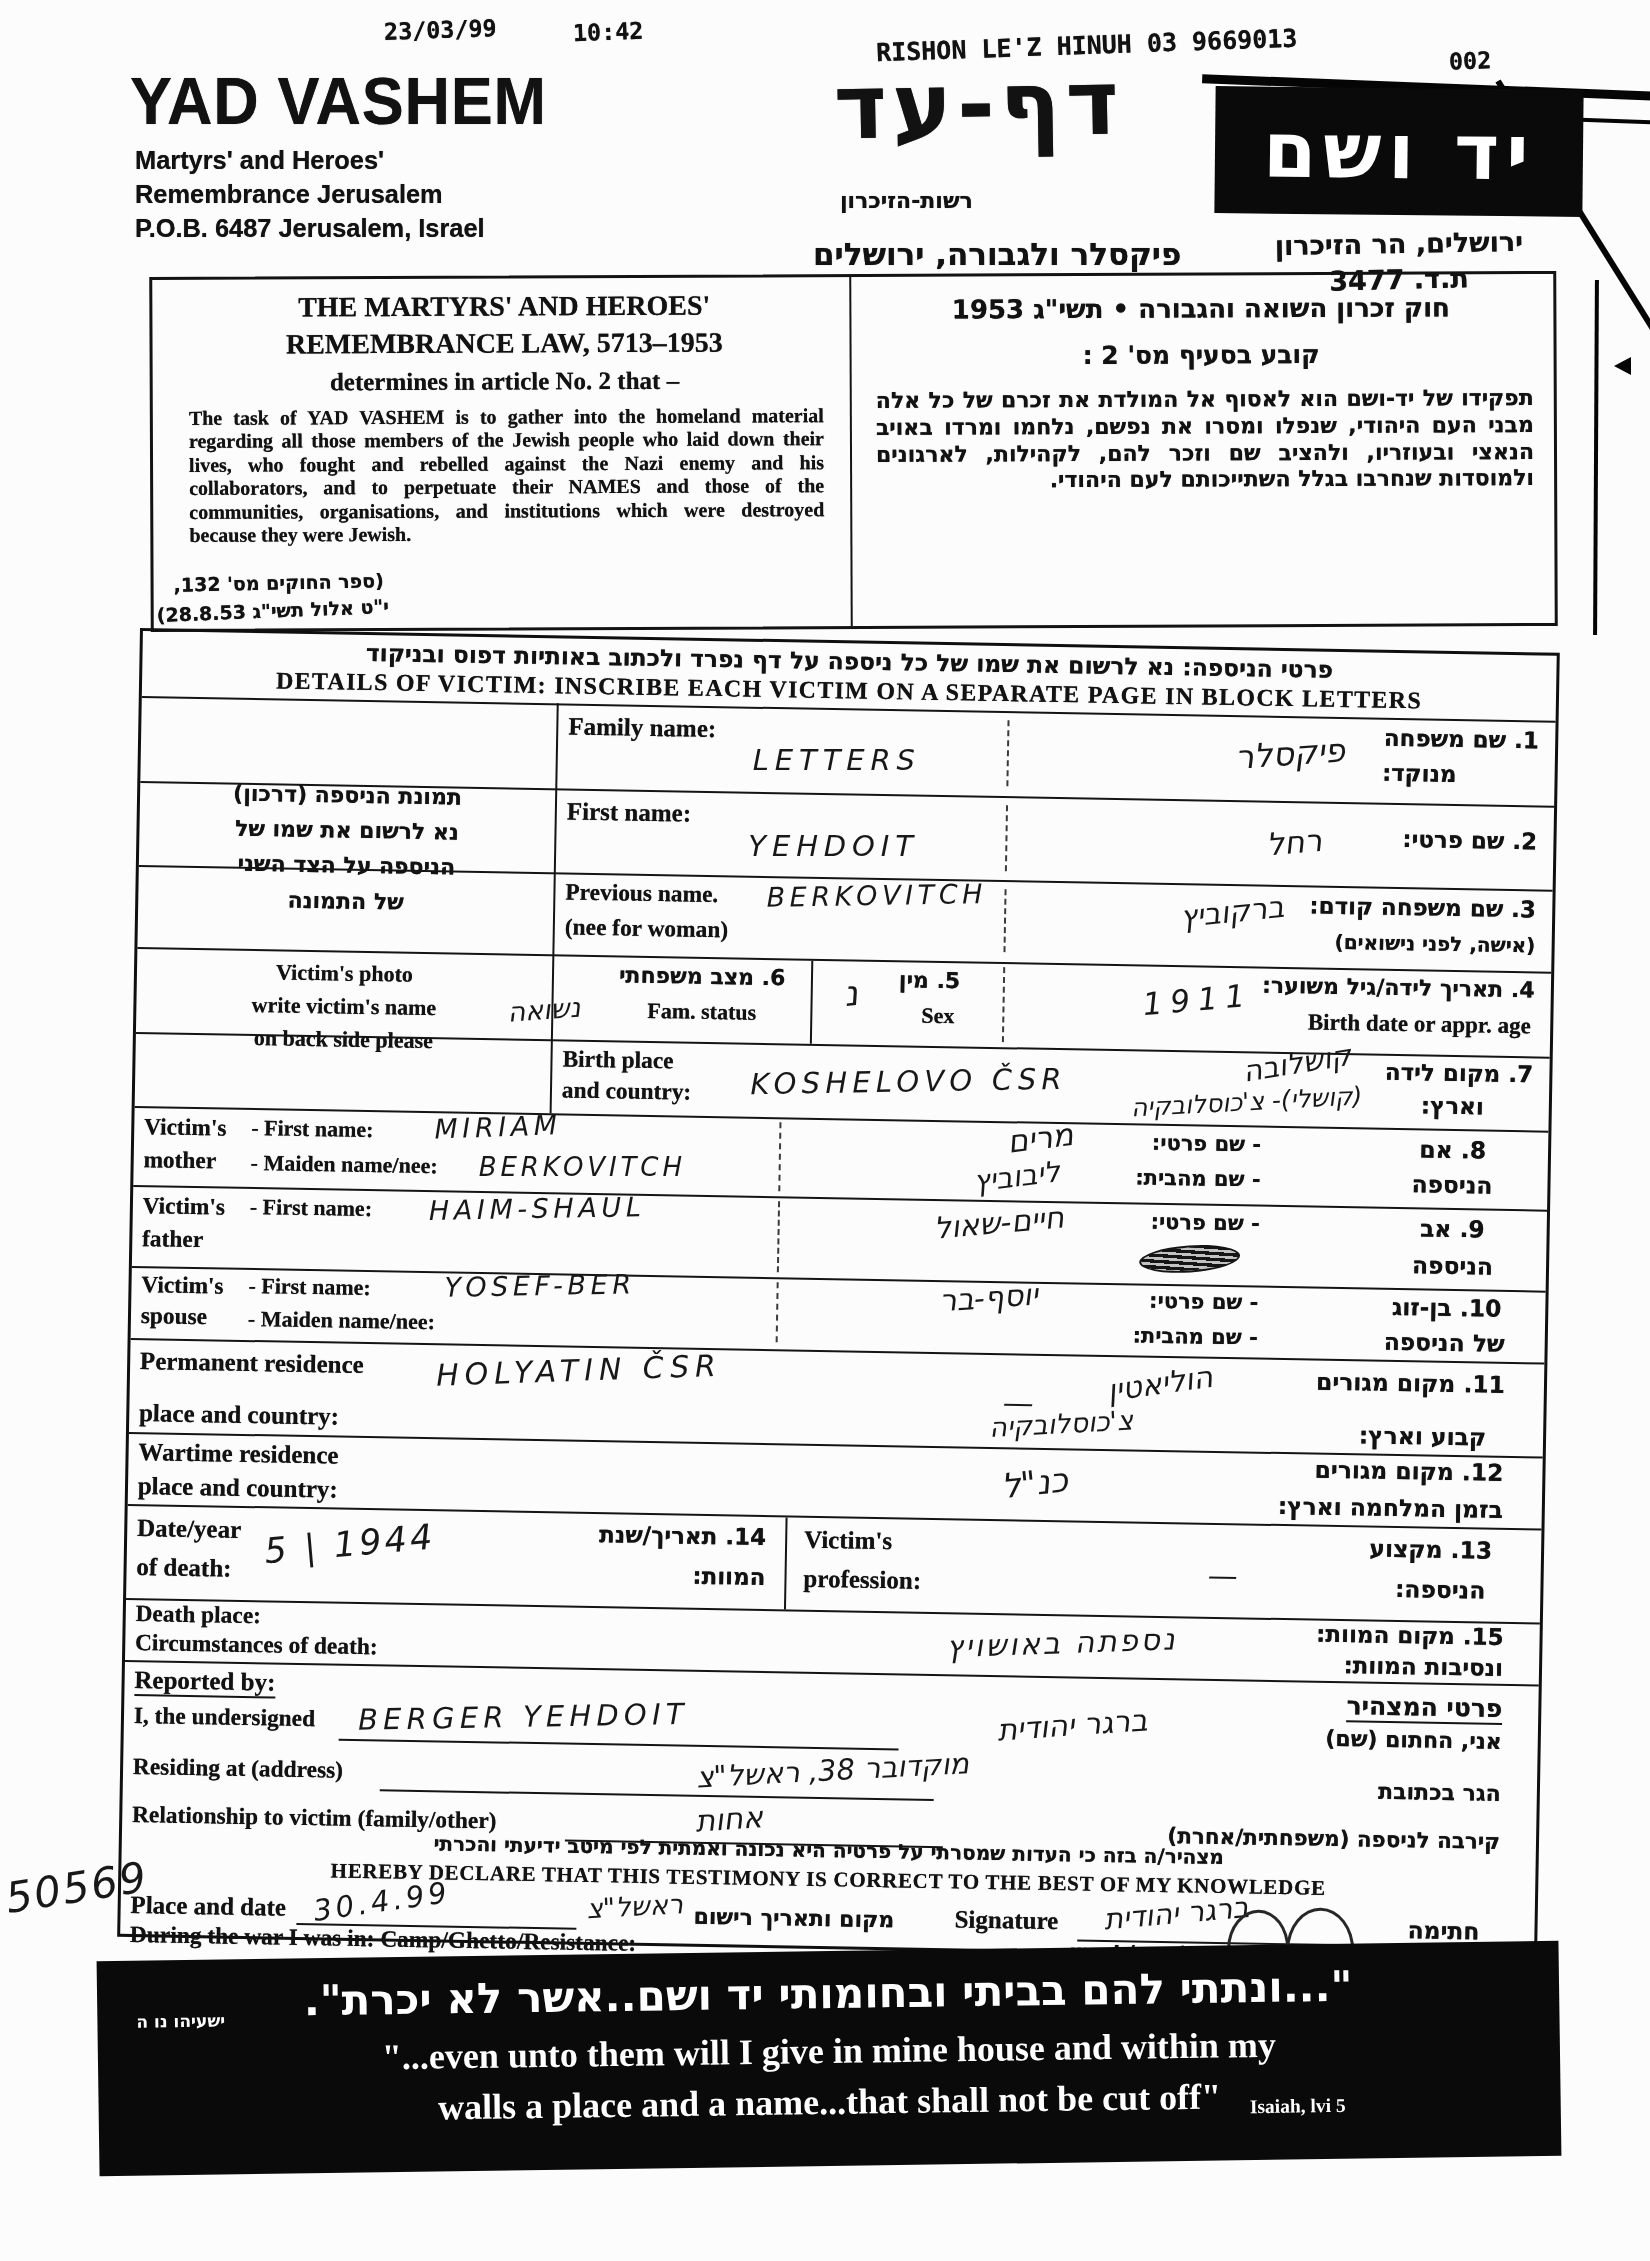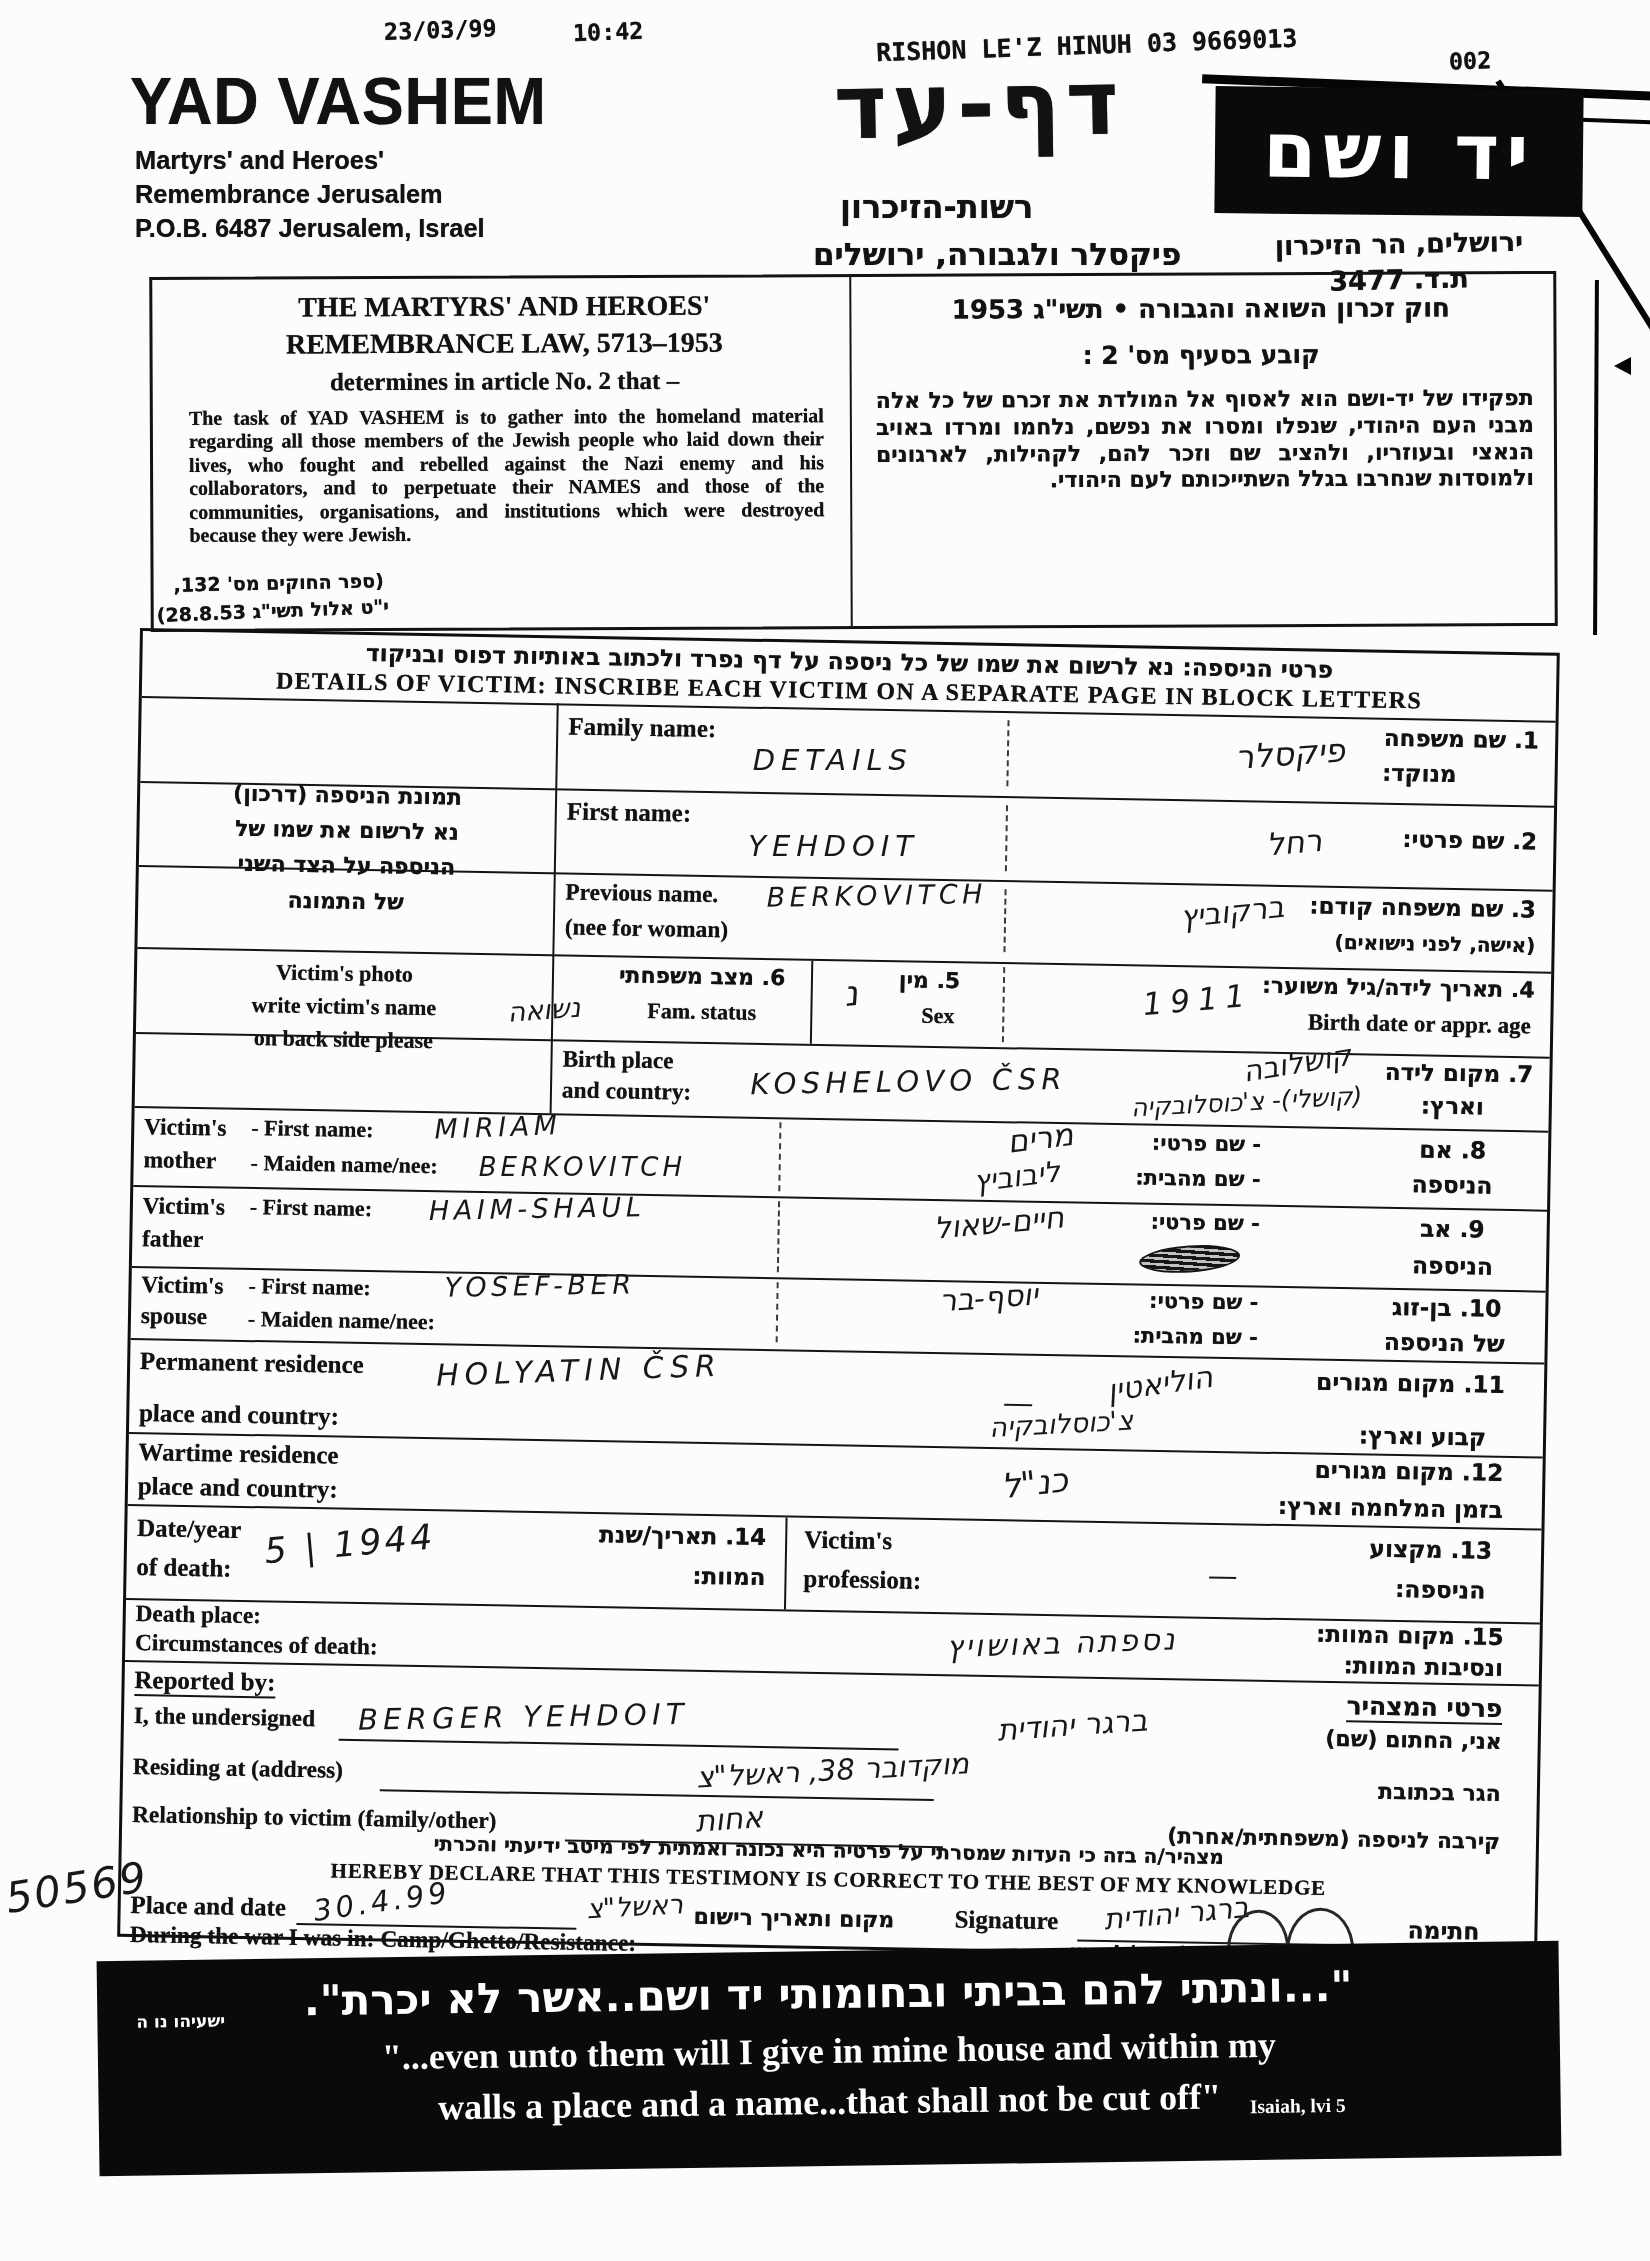--- a/index.html
+++ b/index.html
@@ -37,21 +37,21 @@
 
 <div>
   <div class="abs sans nw" style="left:130px;top:65px;font-size:63px;letter-spacing:0.7px;transform:scaleY(1.05)">YAD VASHEM</div>
   <div class="abs sans nw" style="left:135px;top:146px;font-size:25.4px">Martyrs' and Heroes'</div>
   <div class="abs sans nw" style="left:135px;top:180px;font-size:25.4px">Remembrance Jerusalem</div>
   <div class="abs sans nw" style="left:135px;top:214px;font-size:25.4px">P.O.B. 6487 Jerusalem, Israel</div>
 </div>
 
 <div>
   <div class="abs heb nw" style="left:834px;top:52px;font-size:90px;letter-spacing:5.2px;transform:rotate(-1deg)">דף-עד</div>
-  <div class="abs heb nw" style="left:840px;top:188px;font-size:32px">רשות-הזיכרון</div>
+  <div class="abs heb nw" style="left:840px;top:188px;font-size:22px">רשות-הזיכרון</div>
   <div class="abs heb nw" style="left:813px;top:236px;font-size:31px">פיקסלר ולגבורה, ירושלים</div>
 </div>
 
 <div>
   <div class="abs" style="left:1215px;top:88px;width:368px;height:127px;background:#0a0a0a;transform:rotate(0.6deg);display:flex;align-items:center;justify-content:center">
     <span class="heb nw" style="font-size:77px;color:#fff;text-shadow:none;letter-spacing:6.5px">יד ושם</span>
   </div>
   <div class="abs heb nw" style="left:1215px;top:228px;width:368px;text-align:center;font-size:27px;transform:rotate(-1deg)">ירושלים, הר הזיכרון</div>
   <div class="abs heb nw" style="left:1215px;top:264px;width:368px;text-align:center;font-size:27px;transform:rotate(-1.5deg)">ת.ד. 3477</div>
 </div>
@@ -87,21 +87,21 @@
     </div>
     <div class="abs ser" style="left:0;top:257px;width:100%;text-align:center;font-size:22px;line-height:1.5">
       <div>Victim's photo</div>
       <div>write victim's name</div>
       <div>on back side please</div>
     </div>
   </div>
 
   <div class="row" style="top:65px;height:85px">
     <div class="abs ser nw" style="left:427px;top:6.5px;font-size:25px">Family name:</div>
-    <div class="abs hand" style="left:612px;top:33px;font-size:29px;letter-spacing:5.9px;transform:rotate(-1deg)">DETAILS</div>
+    <div class="abs hand" style="left:612px;top:33px;font-size:29px;letter-spacing:5.9px;transform:rotate(-1deg)">LETTERS</div>
     <div class="abs vdash" style="left:866px;top:6.5px;height:80%"></div>
     <div class="abs handh" style="left:1094px;top:16.3px;font-size:33px;transform:rotate(-5deg)">פיקסלר</div>
     <div class="abs heb nw" style="right:16.3px;top:5.2px;font-size:23px">1. שם משפחה</div>
     <div class="abs heb nw" style="right:98px;top:40px;font-size:23px">מנוקד:</div>
   </div>
 
   <div class="row" style="top:150px;height:85px">
     <div class="abs ser nw" style="left:427px;top:6.5px;font-size:25px">First name:</div>
     <div class="abs hand" style="left:609px;top:34px;font-size:29px;letter-spacing:5.9px;transform:rotate(-1deg)">YEHDOIT</div>
     <div class="abs vdash" style="left:866px;top:6.5px;height:80%"></div>

